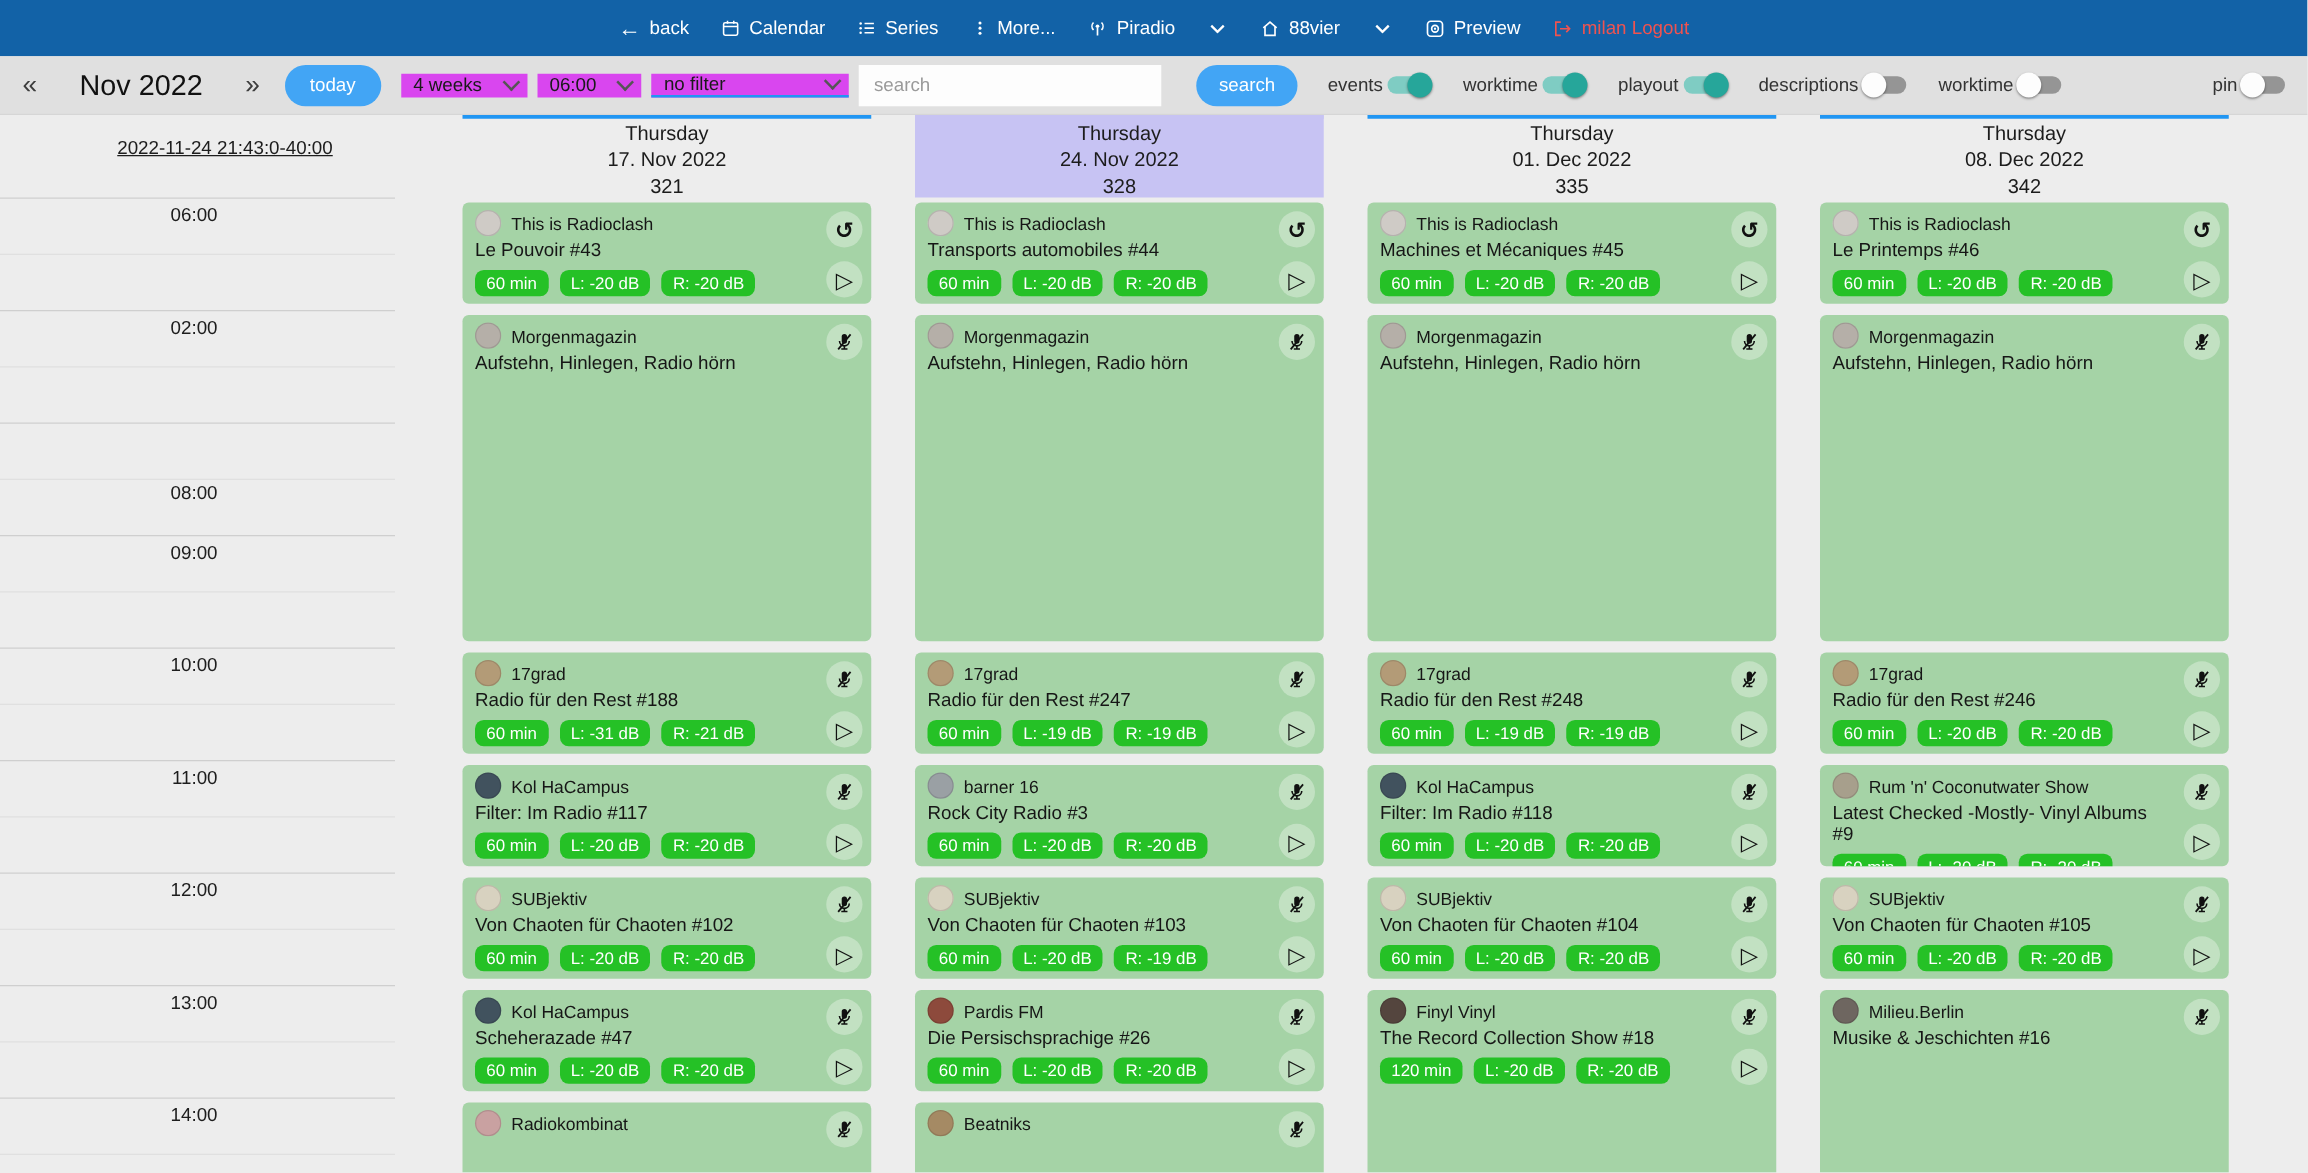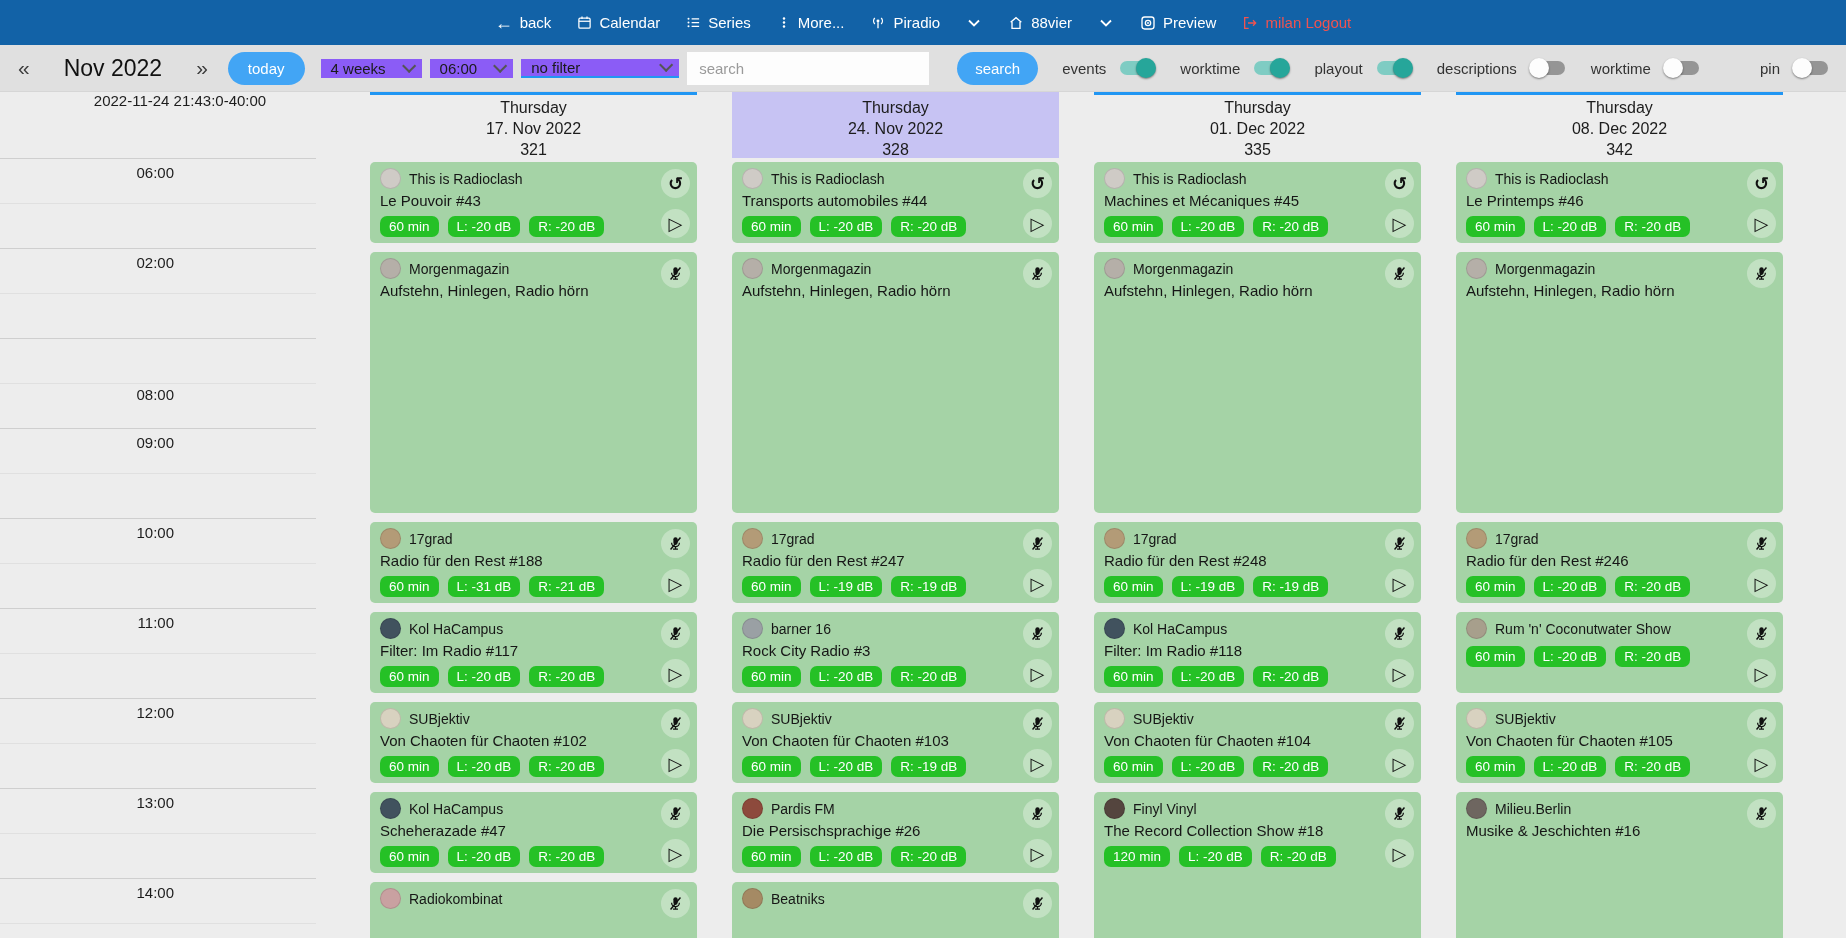--- a/index.html
+++ b/index.html
@@ -32,51 +32,51 @@
   .navarrow{font-size:21px;color:#3c3c3c;padding:0 8px;cursor:pointer;user-select:none;}
   .month-label{font-size:23px;color:#111;margin:0 26px;white-space:nowrap;}
   .pill{
     border:none;border-radius:18px;background:#42a5f5;color:#fff;
     font-size:15px;padding:8px 20px;cursor:pointer;
     font-family:inherit;
   }
   .pill.today{margin:0 16px 0 12px;}
   .pill.search-btn{margin-left:28px;padding:8px 18px;}
   .select{
-    background:#8b5cf6;height:19px;display:inline-flex;align-items:center;
+    background:#d946ef;height:19px;display:inline-flex;align-items:center;
     padding:0 10px;margin-right:8px;font-size:15px;color:#1a1a1a;cursor:pointer;
     justify-content:space-between;box-sizing:border-box;
   }
   .select .chv{
     width:8px;height:8px;border-right:2px solid #555;border-bottom:2px solid #555;
     transform:rotate(45deg) translateY(-3px);margin-left:16px;
   }
   .sel-range{min-width:92px;}
   .sel-time{min-width:80px;}
   .sel-filter{min-width:158px;border-bottom:2px solid #2196f3;}
   .search-input{
     border:none;outline:none;height:33px;width:218px;padding:0 12px;
     background:#fdfdfd;font-size:15px;color:#222;font-family:inherit;
   }
   .search-input::placeholder{color:#9a9a9a;}
   .toggles{display:flex;align-items:center;flex:1;gap:26px;margin-left:24px;}
-  .toggle-item{display:flex;align-items:center;gap:14px;cursor:pointer;}
+  .toggle-item{display:flex;align-items:center;gap:4px;cursor:pointer;}
   .toggle-item:last-child{margin-left:auto;margin-right:8px;}
   .tg-label{font-size:15px;color:#333;}
   .switch{position:relative;width:34px;height:14px;display:inline-block;}
   .switch .track{position:absolute;left:0;right:0;top:0;bottom:0;border-radius:7px;background:#959595;}
   .switch .thumb{
     position:absolute;top:-3px;left:-2px;width:20px;height:20px;border-radius:50%;
     background:#fdfdfd;box-shadow:0 1px 2px rgba(0,0,0,.45);
   }
   .switch.on .track{background:#7fccc3;}
   .switch.on .thumb{left:16px;background:#26a69a;}
   
   .content{position:absolute;top:92px;left:0;right:0;bottom:0;background:#ededed;overflow:hidden;}
-  .timestamp{position:absolute;top:0;left:40px;width:280px;text-align:center;font-size:15px;color:#1d1d1d;}
+  .timestamp{position:absolute;top:18px;left:40px;width:280px;text-align:center;font-size:15px;color:#1d1d1d;text-decoration:underline;}
   .hline{position:absolute;left:0;width:316px;border-top:1px solid #cfcfcf;height:0;}
   .hline.half{border-top:1px solid #e0e0e0;}
   .hour-label{position:absolute;left:0;width:174px;text-align:right;font-size:15px;color:#1d1d1d;}
   .day-col{position:absolute;top:0;height:100%;}
   .day-header{
     height:66px;text-align:center;font-size:16px;line-height:21px;padding-top:2px;
     border-top:3px solid #2196f3;box-sizing:border-box;color:#1c1c1c;cursor:pointer;
   }
   .day-header.active{background:#c7c3f3;border-top-color:#c7c3f3;}
   .events{position:absolute;top:0;left:0;right:0;bottom:0;}
@@ -791,20 +791,21 @@
                 </svg>
               </span>
               <span class="icon-btn">▷</span>
             </div>
   </div>
           <div class="event-card" style="top: 520px; height: 81px;">
     <div class="ev-title">
       <span class="avatar" style="background: rgb(167, 159, 140);"></span>
       <span class="ev-show">Rum 'n' Coconutwater Show</span>
     </div>
+    <div class="ev-episode">Latest Checked -Mostly- Vinyl Albums #9</div>
     <div class="ev-badges">
               <span class="badge">60 min</span>
               <span class="badge">L: -20 dB</span>
               <span class="badge">R: -20 dB</span>
             </div>
     <div class="ev-icons">
               <span class="icon-btn">
                 <svg width="17" height="17" viewBox="0 0 24 24">
                   <path d="M12 3a3 3 0 0 0-3 3v5a3 3 0 0 0 6 0V6a3 3 0 0 0-3-3z" fill="#111"></path>
                   <path d="M6.5 11a5.5 5.5 0 0 0 11 0" fill="none" stroke="#111" stroke-width="1.8"></path>

